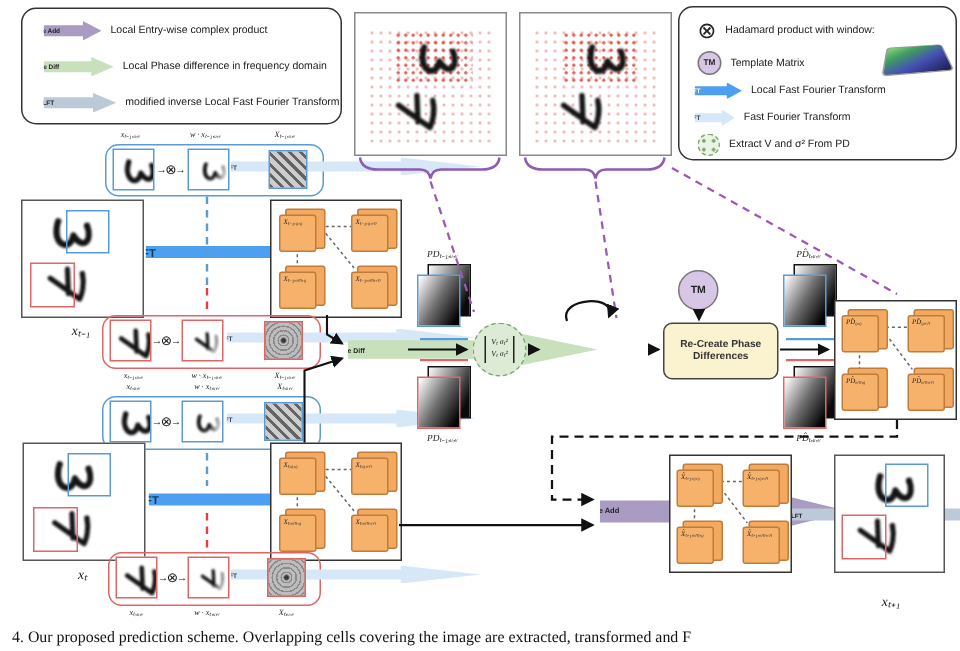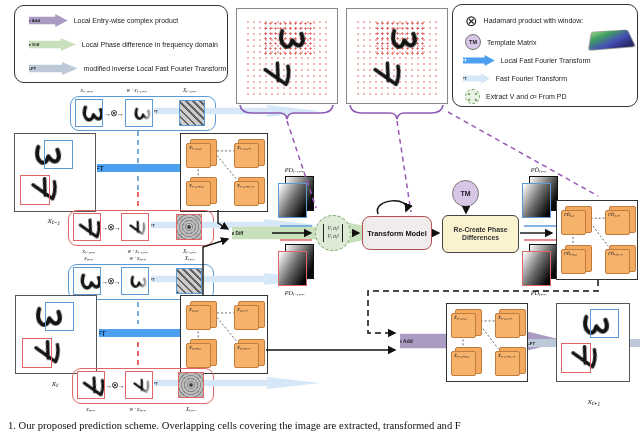--- a/index.html
+++ b/index.html
@@ -370,23 +370,20 @@
     </div>
   <div class="mlab" style="left:268px;top:289px;width:54px;font-size:6.2px">PDₜ₋₁,ᵤ,ᵥ</div>
 
   <div class="abs circ" style="left:315px;top:215px;width:36px;height:36px;background:#dcead6;border:1.5px dashed #7fa86f">
     <div class="mat">
       <div>Vₜ  σₜ²</div>
       <div>Vₜ  σₜ²</div>
     </div>
   </div>
 
-  <div class="nodebox" style="left:362px;top:216px;width:70px;height:34px;background:#f1ecec;border:1.8px solid #b05050;border-radius:8px;font-size:7.4px;color:#111">
-    <span>Transform Model</span>
-  </div>
 
   <div class="abs circ tmfill" style="left:452px;top:180px;width:27px;height:27px;font-size:7px">
       <span>TM</span>
     </div>
   <div class="nodebox" style="left:442px;top:215px;width:77px;height:38px;background:#fbf3cf;border:1.4px solid #444;border-radius:6px;font-size:6.8px;color:#333;line-height:1.2;padding:2px">
     <span>Re-Create Phase Differences</span>
   </div>
 
   <div class="mlab" style="left:512px;top:166px;width:54px;font-size:6.2px">PD̂ₜ,ᵤ,ᵥ</div>
   <div class="pdstack pb" style="left:522px;top:176px">
@@ -464,21 +461,21 @@
     <div class="abs" style="left:33px;top:5px;width:27px;height:27px;border:1.4px solid #5b9bd5"></div>
     <div class="abs digit blurry" style="left:10px;top:35px;transform:rotate(100deg)">
       <svg width="32" height="32" viewBox="0 0 28 28">
           <path d="M6 7 C11 5 17 5 21 6 L12 25 M5 16 L19 13" stroke-width="3"></path>
         </svg>
     </div>
     <div class="abs" style="left:4px;top:39px;width:28px;height:28px;border:1.4px solid #e06666"></div>
   </div>
   <div class="flab" style="left:576px;top:394px;width:36px">xₜ₊₁</div>
 
-  <div class="capt" style="left:8px;top:420px;width:630px">1.  Our proposed prediction scheme.  Overlapping cells covering the image are extracted, transformed and F</div>
+  <div class="capt" style="left:8px;top:420px;width:630px">4.  Our proposed prediction scheme.  Overlapping cells covering the image are extracted, transformed and F</div>
 
   <svg class="abs" style="left:0;top:0;pointer-events:none" width="640" height="434">
     <defs>
       <marker id="ab" markerWidth="7" markerHeight="7" refX="5" refY="3" orient="auto">
         <path d="M0 0 L6 3 L0 6 Z" fill="#111"></path>
       </marker>
     </defs>
 
     <path d="M240 105 Q241 113 252 113 L280 113 Q286 113 287 119 Q288 113 294 113 L321 113 Q332 113 333 105" fill="none" stroke="#8e5bb5" stroke-width="1.7"></path>
     <path d="M350 105 Q351 113 362 113 L390 113 Q396 113 397 119 Q398 113 404 113 L431 113 Q442 113 443 105" fill="none" stroke="#8e5bb5" stroke-width="1.7"></path>

